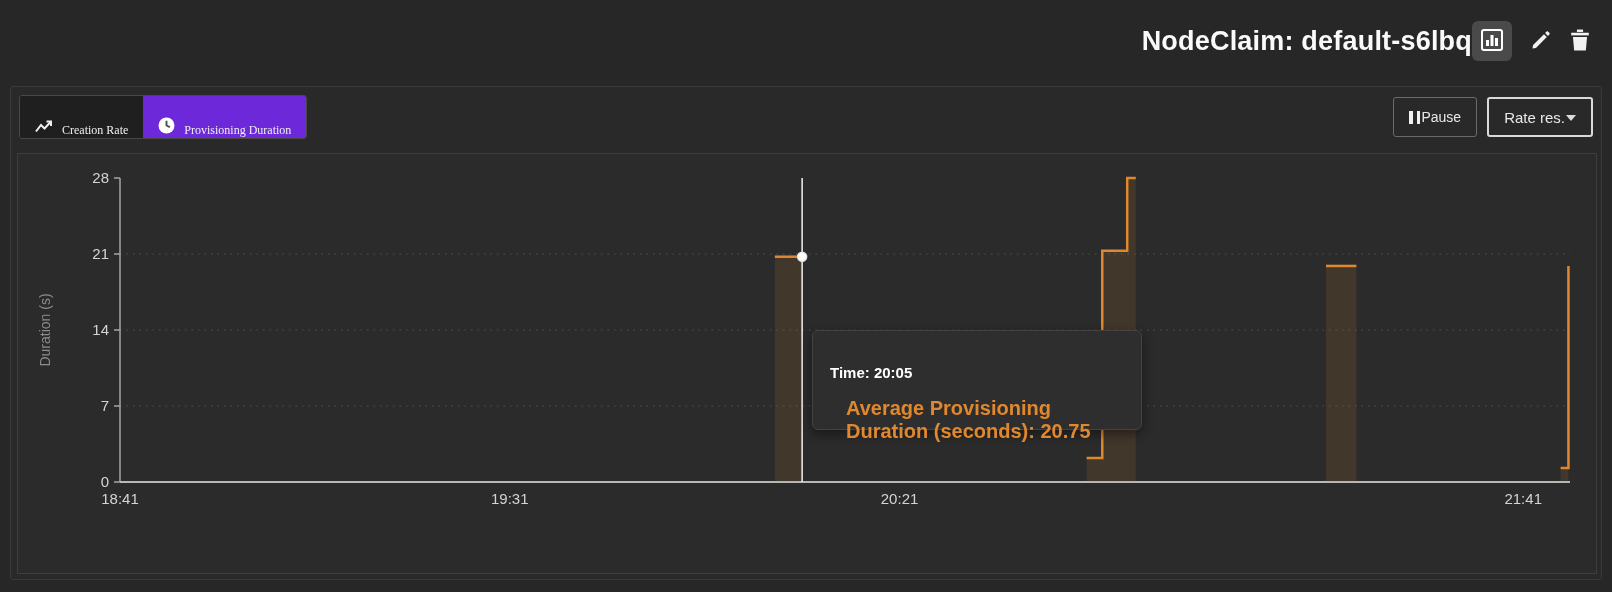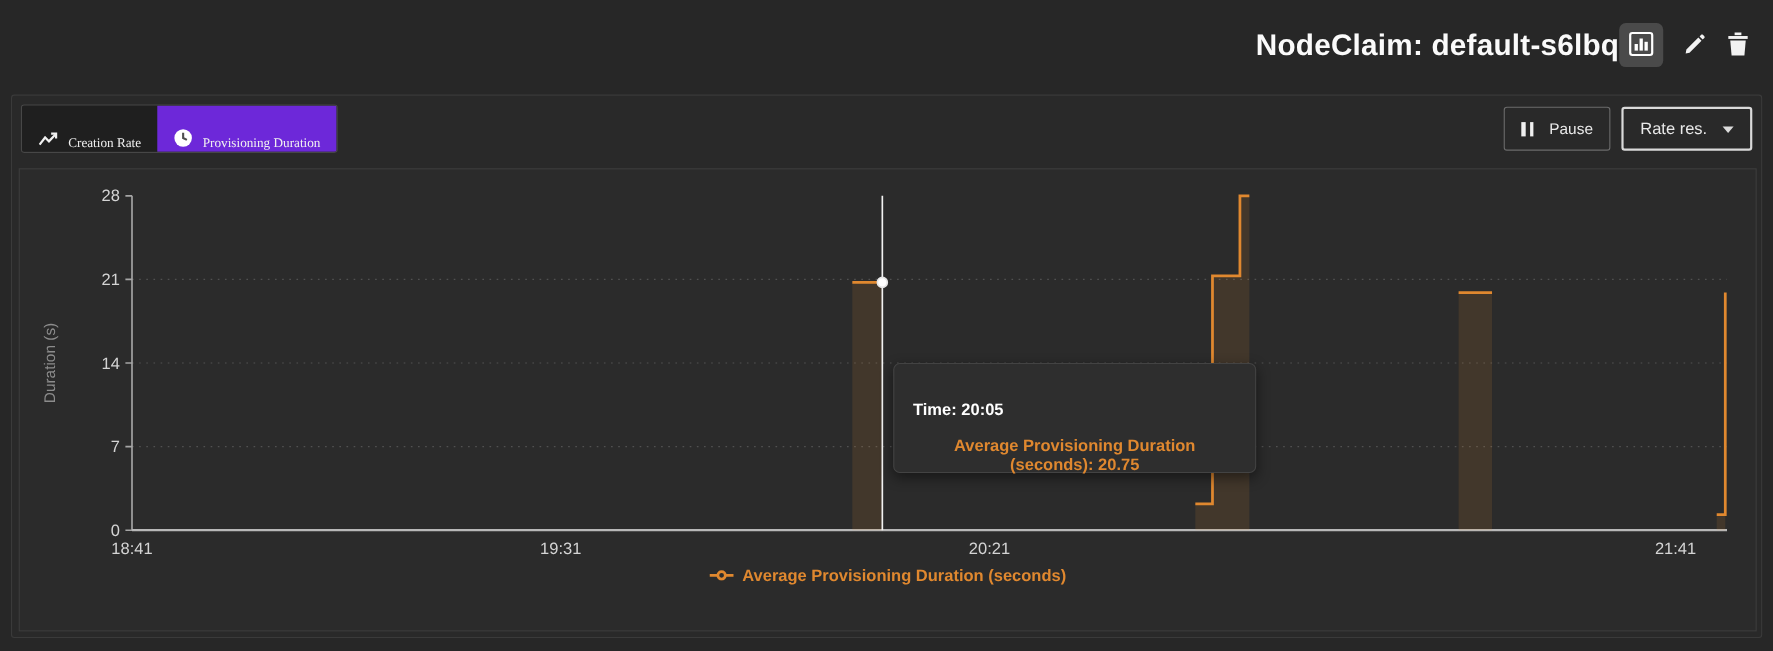--- a/index.html
+++ b/index.html
@@ -21,21 +21,21 @@
   .card { position:absolute; left:10px; top:86px; width:1592px; height:494px;
     background:#292929; border:1px solid #3a3a3a; border-radius:3px; }
   .toolbar { position:absolute; left:8px; top:8px; width:1574px; height:44px;
     display:flex; align-items:center; justify-content:space-between; }
   .tab-group { display:flex; border:1px solid #474747; border-radius:3px; overflow:hidden; }
   .tab { display:flex; align-items:flex-end; gap:9px; height:42px; padding:0 15px;
     font-size:12px; color:#f0f0f0; background:#1f1f1f; border:none; cursor:pointer;
     font-family:Liberation Serif, serif; white-space:nowrap; }
   .tab.selected { background:#6d28d9; }
   .controls { display:flex; align-items:center; gap:10px; }
-  .btn { display:flex; align-items:center; gap:14px; height:40px; padding:0 15px;
+  .btn { display:flex; align-items:center; gap:1px; height:40px; padding:0 15px;
     background:transparent; border:1px solid #6b6b6b; border-radius:3px;
     color:#e9e9e9; font-size:15px; font-family:inherit; cursor:pointer; white-space:nowrap; }
   .btn.pause-btn { font-size:14px; }
   .btn.highres-btn { border:2px solid #d9d9d9; }
   .chevron { width:0; height:0; border-left:5px solid transparent;
     border-right:5px solid transparent; border-top:6px solid #dcdcdc; margin-top:2px; }
   .pause-bars { display:flex; gap:4px; }
   .pause-bars i { display:block; width:3.5px; height:13px; background:#f0f0f0; }
   
   .chart-panel { position:absolute; left:6px; top:66px; width:1580px; height:421px;
@@ -47,21 +47,21 @@
   .tick-line { stroke:#a6a6a6; stroke-width:1.5; }
   .tick-text { fill:#d4d4d4; font-size:15px; font-family:"Liberation Sans",sans-serif; }
   .axis-title { fill:#8c8c8c; font-size:14px; font-family:"Liberation Sans",sans-serif; }
   .crosshair { stroke:#f2f2f2; stroke-width:1.5; }
   .marker-dot { fill:#ffffff; stroke:#e6e6e6; stroke-width:1.5; }
   
   .tooltip { position:absolute; left:794px; top:176px; width:330px; height:100px;
     background:#2e2e2e; border:1px solid #434343; border-radius:6px;
     box-shadow:0 4px 12px rgba(0,0,0,0.45); padding:23px 17px 0 17px; }
   .tooltip-time { color:#ffffff; font-size:15px; font-weight:700; margin:10px 0 15px 0; }
-  .tooltip-value { font-size:15px; font-weight:700; margin:16px;text-align:center; }
+  .tooltip-value { font-size:20px; font-weight:700; margin:16px; }
   
   .legend { position:absolute; left:0; top:361px; width:100%; display:flex;
     justify-content:center; align-items:center; gap:8px; font-size:15px;
     font-weight:700; cursor:pointer; }
 </style>
 </head>
 <body>
 
 <div class="header">
   <div class="title">NodeClaim: default-s6lbq</div>
@@ -166,23 +166,14 @@
         <polyline points="1542.6451612903227,313.88571428571424 1550.4408602150538,313.88571428571424 1550.4408602150538,111.94285714285716" fill="none" stroke="#e0882f" stroke-width="2.5"></polyline>
         <line x1="784.1236559139785" x2="784.1236559139785" y1="24" y2="328" class="crosshair"></line>
         <circle cx="784.1236559139785" cy="102.71428571428571" r="4.5" class="marker-dot"></circle>
       </svg>
 
     <div class="tooltip">
       <p class="tooltip-time">Time: 20:05</p>
       <p class="tooltip-value" id="tooltip-value" style="color: rgb(224, 136, 47);">Average Provisioning Duration (seconds): 20.75</p>
     </div>
 
-    <div class="legend" id="legend" style="color: rgb(224, 136, 47);">
-      <span>
-        <svg width="22" height="10" viewBox="0 0 22 10">
-          <line x1="0" y1="5" x2="22" y2="5" stroke="#e0882f" stroke-width="2.5"></line>
-          <circle cx="11" cy="5" r="3.4" fill="#2b2b2b" stroke="#e0882f" stroke-width="2.5"></circle>
-        </svg>
-      </span>
-      <span>Average Provisioning Duration (seconds)</span>
-    </div>
   </div>
 </div>
 
 </body></html>

